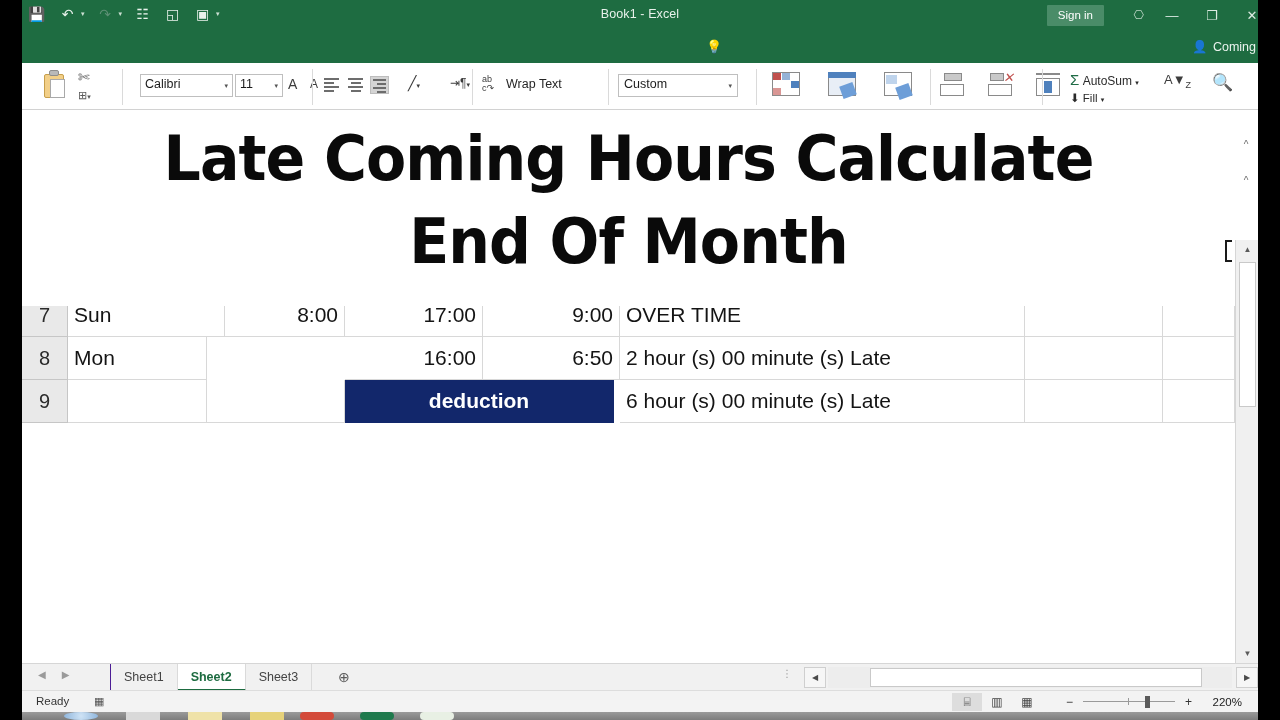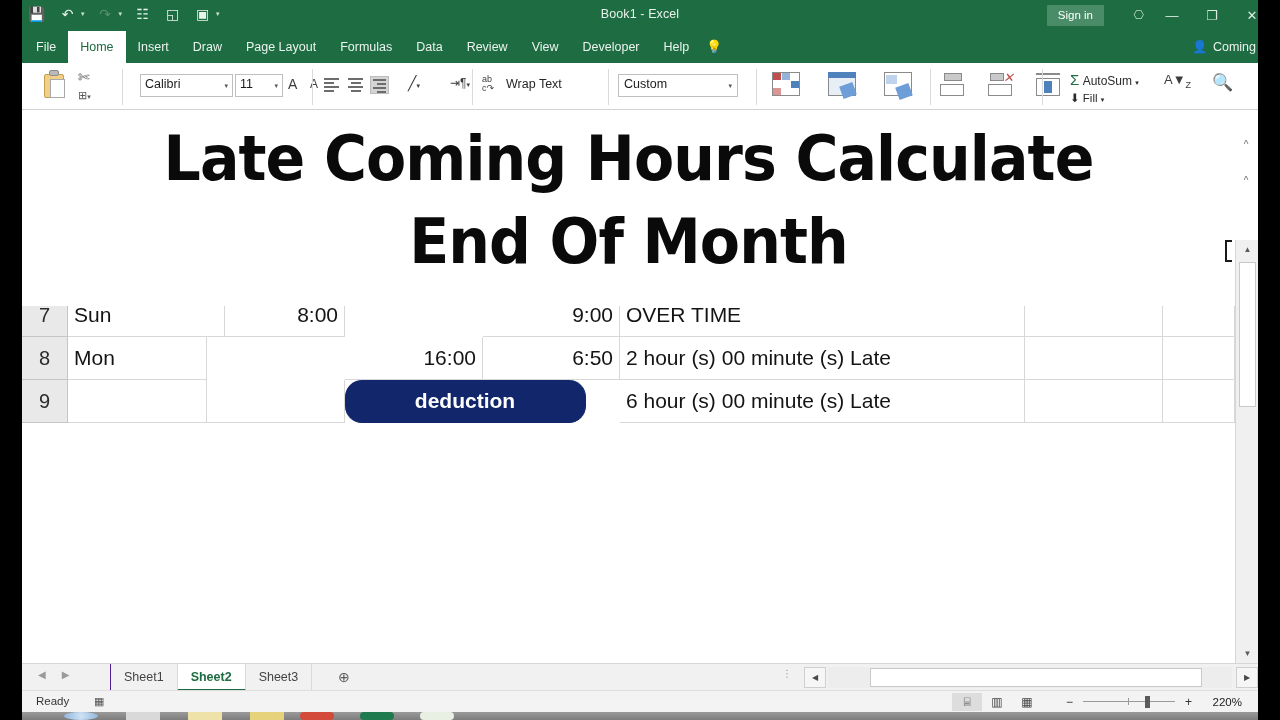--- a/index.html
+++ b/index.html
@@ -262,33 +262,20 @@
     <div class="signin">Sign in</div>
     <div class="ribbonopt">⎔</div>
     <div class="wincontrols">
       <span class="wbtn">—</span>
       <span class="wbtn">❐</span>
       <span class="wbtn">✕</span>
     </div>
   </div>
 
   <div class="tabsrow">
-    <div class="tabs">
-      <div class="tab">File</div>
-      <div class="tab active">Home</div>
-      <div class="tab">Insert</div>
-      <div class="tab">Draw</div>
-      <div class="tab">Page Layout</div>
-      <div class="tab">Formulas</div>
-      <div class="tab">Data</div>
-      <div class="tab">Review</div>
-      <div class="tab">View</div>
-      <div class="tab">Developer</div>
-      <div class="tab">Help</div>
-    </div>
     <div class="tellme">
       <span class="bulb">💡</span>
     </div>
     <div class="share">
       <span>👤</span>
       <span>Coming</span>
     </div>
   </div>
 
   <div class="ribbon">
@@ -459,41 +446,42 @@
         <div class="cell r" style="left:461px;width:137px;">7:00</div>
         <div class="cell" style="left:598px;width:405px;">1  hour (s) 00 minute (s) Late</div>
         <div class="cell" style="left:1003px;width:138px;"></div>
         <div class="cell" style="left:1141px;width:72px;"></div>
       </div>
 
       <div class="row">
         <div class="rowhdr">7</div>
         <div class="cell" style="left:46px;width:157px;">Sun</div>
         <div class="cell r" style="left:185px;width:138px;">8:00</div>
+        <div class="cell r" style="left:323px;width:138px;">17:00</div>
         <div class="cell r" style="left:461px;width:137px;">9:00</div>
         <div class="cell" style="left:598px;width:405px;">OVER TIME</div>
         <div class="cell" style="left:1003px;width:138px;"></div>
         <div class="cell" style="left:1141px;width:72px;"></div>
       </div>
 
       <div class="row">
         <div class="rowhdr">8</div>
         <div class="cell" style="left:46px;width:139px;">Mon</div>
         <div class="cell r" style="left:323px;width:138px;">16:00</div>
         <div class="cell r" style="left:461px;width:137px;">6:50</div>
         <div class="cell" style="left:598px;width:405px;">2  hour (s) 00 minute (s) Late</div>
         <div class="cell" style="left:1003px;width:138px;"></div>
         <div class="cell" style="left:1141px;width:72px;"></div>
       </div>
 
       <div class="row">
         <div class="rowhdr">9</div>
         <div class="cell" style="left:46px;width:139px;"></div>
         <div class="cell" style="left:185px;width:138px;"></div>
-        <div class="cell c navy bold" style="left:323px;width:241px;border-radius:17px;">deduction</div>
+        <div class="cell c navy bold" style="left:323px;width:269px;">deduction</div>
         <div class="cell" style="left:598px;width:405px;">6  hour (s) 00 minute (s) Late</div>
         <div class="cell" style="left:1003px;width:138px;"></div>
         <div class="cell" style="left:1141px;width:72px;"></div>
       </div>
 
     </div>
 
     <div class="titlearea">
       <div class="bigtitle l1">Late Coming Hours Calculate</div>
       <div class="bigtitle l2">End Of Month</div>

